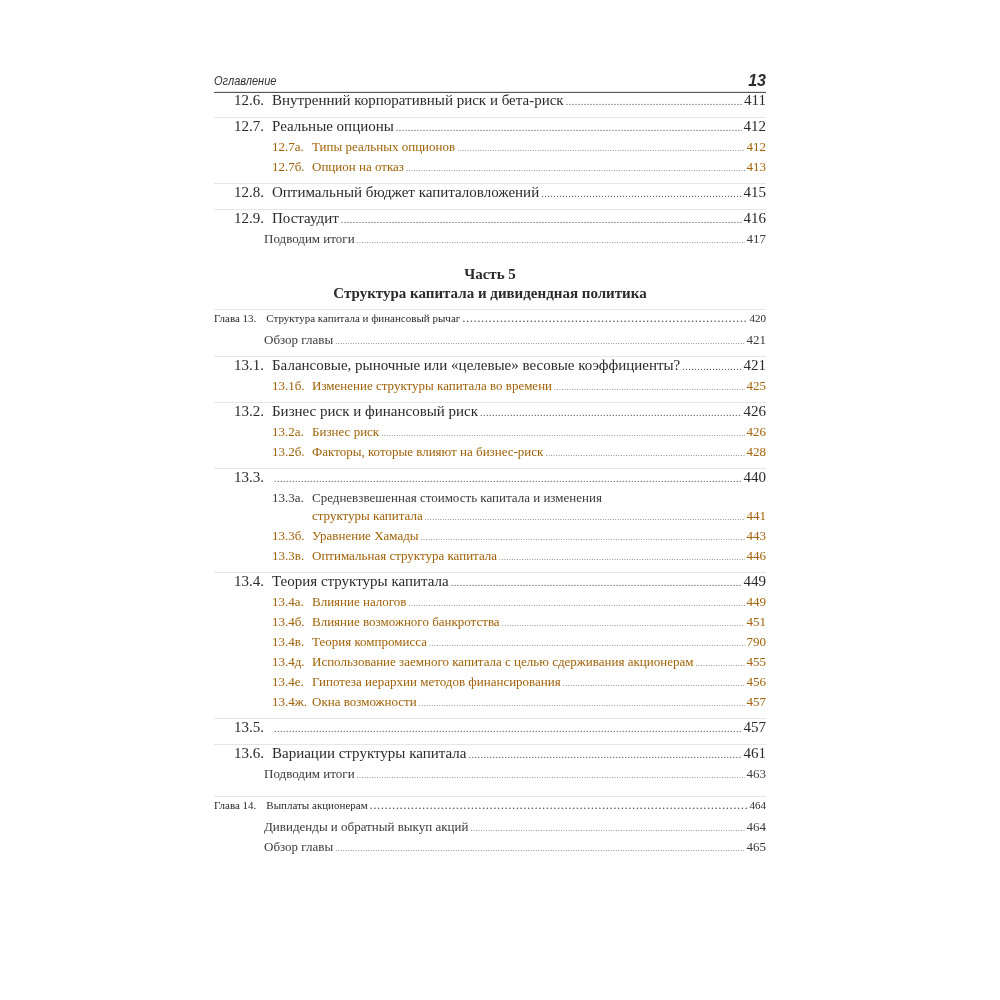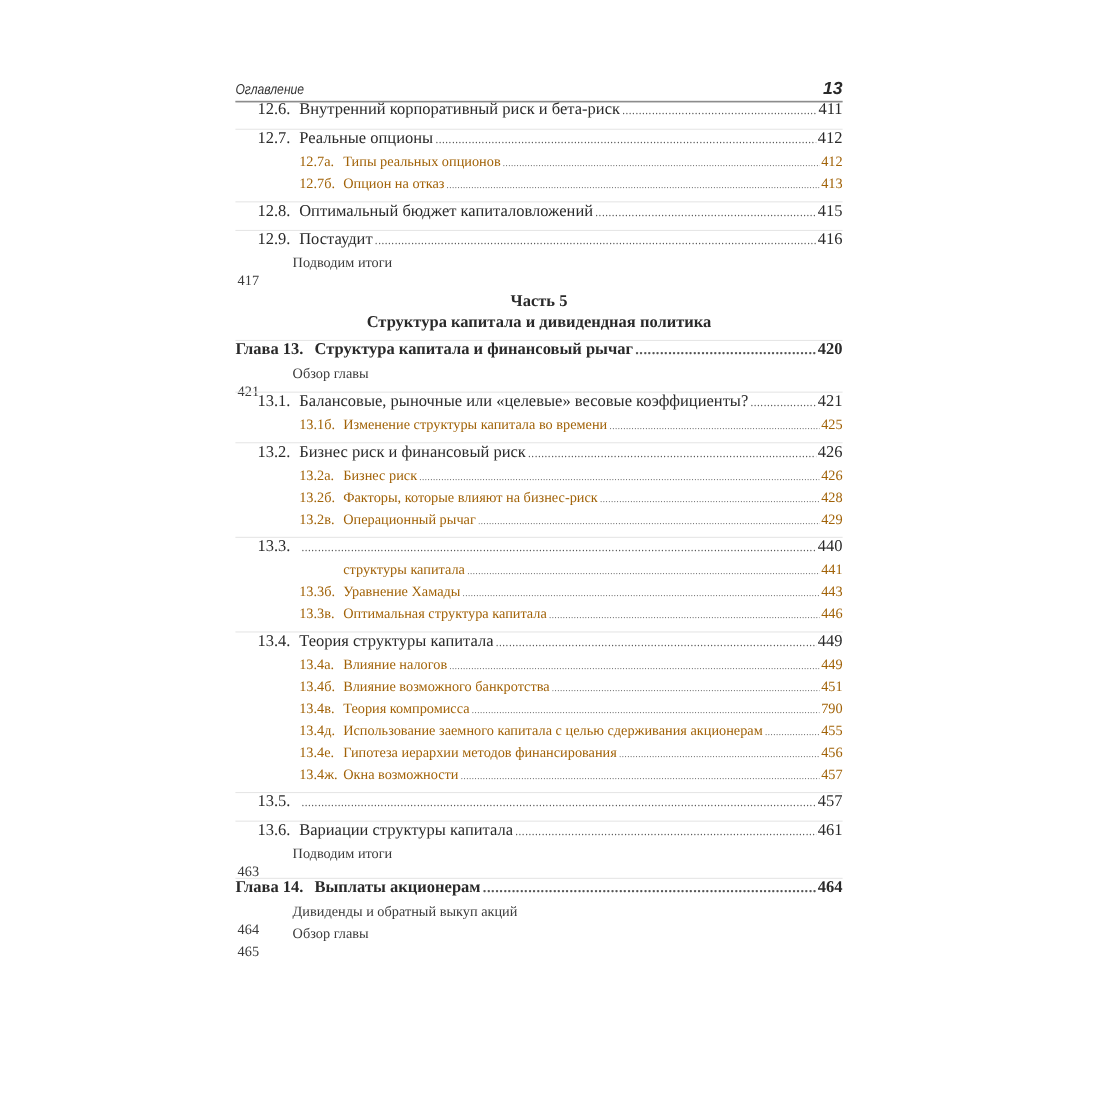--- a/index.html
+++ b/index.html
@@ -14,25 +14,25 @@
     .row .label { flex: none; }
     .row .dots { flex: 1 1 auto; overflow: hidden; margin: 0 2px; color: #555; }
     .row .dots::before { content: "....................................................................................................................................................................................................................................................................................................................."; letter-spacing: 0.5px; }
     .row .page-ref { flex: none; }
     .lvl1 { font-size: 15px; height: 21px; margin-top: 4px; }
     .lvl1 .num { width: 38px; padding-left: 20px; }
     .lvl1 .dots { font-size: 10px; }
     .lvl2 { font-size: 13px; height: 20px; color: #a16207; }
     .lvl2 .num { width: 40px; padding-left: 58px; }
     .lvl2 .dots { font-size: 8px; }
-    .summary { font-size: 13px; height: 20px; color: #3a3a3a; flex-direction: column; }
+    .summary { font-size: 13px; height: 20px; color: #3a3a3a; }
     .summary .label { padding-left: 50px; }
     .summary .dots { font-size: 8px; }
     .sep { border-top: 1px solid #e6e6e6; }
-    .chapter { font-size: 15px; font-weight: bold; height: 22px; margin-top: 6px; text-align: center; }
+    .chapter { font-size: 11px; font-weight: normal; height: 22px; margin-top: 6px; text-align: center; }
     .chapter .dots { font-size: 13px; letter-spacing: 1px; }
     .chapter .num { padding-right: 10px; }
     .part { text-align: center; font-weight: bold; font-size: 15px; line-height: 19px; margin-top: 14px; margin-bottom: 4px; }
     .multi { font-size: 13px; color: #3a3a3a; }
     .multi .line1 { padding-left: 58px; height: 18px; }
     .multi .line1 .num { display: inline-block; width: 40px; }
   </style>
 </head>
 <body>
 
@@ -127,32 +127,27 @@
           <span class="label">Бизнес риск</span>
           <span class="dots"></span>
           <span class="page-ref">426</span>
         </div>
         <div class="row lvl2">
           <span class="num">13.2б.</span>
           <span class="label">Факторы, которые влияют на бизнес-риск</span>
           <span class="dots"></span>
           <span class="page-ref">428</span>
         </div>
-        <div class="row lvl2">
-          <span class="num">13.2в.</span>
-          <span class="label">Операционный рычаг</span>
-          <span class="dots"></span>
-          <span class="page-ref">429</span>
-        </div>
         <div class="row lvl1 sep">
           <span class="num">13.3.</span>
           <span class="dots"></span>
           <span class="page-ref">440</span>
         </div>
         <div class="multi">
+          <div class="line1"><span class="num">13.3а.</span><span>Средневзвешенная стоимость капитала и изменения</span></div>
           <div class="row lvl2" style="padding-left: 98px;">
             <span class="label">структуры капитала</span>
             <span class="dots"></span>
             <span class="page-ref">441</span>
           </div>
         </div>
         <div class="row lvl2">
           <span class="num">13.3б.</span>
           <span class="label">Уравнение Хамады</span>
           <span class="dots"></span>

